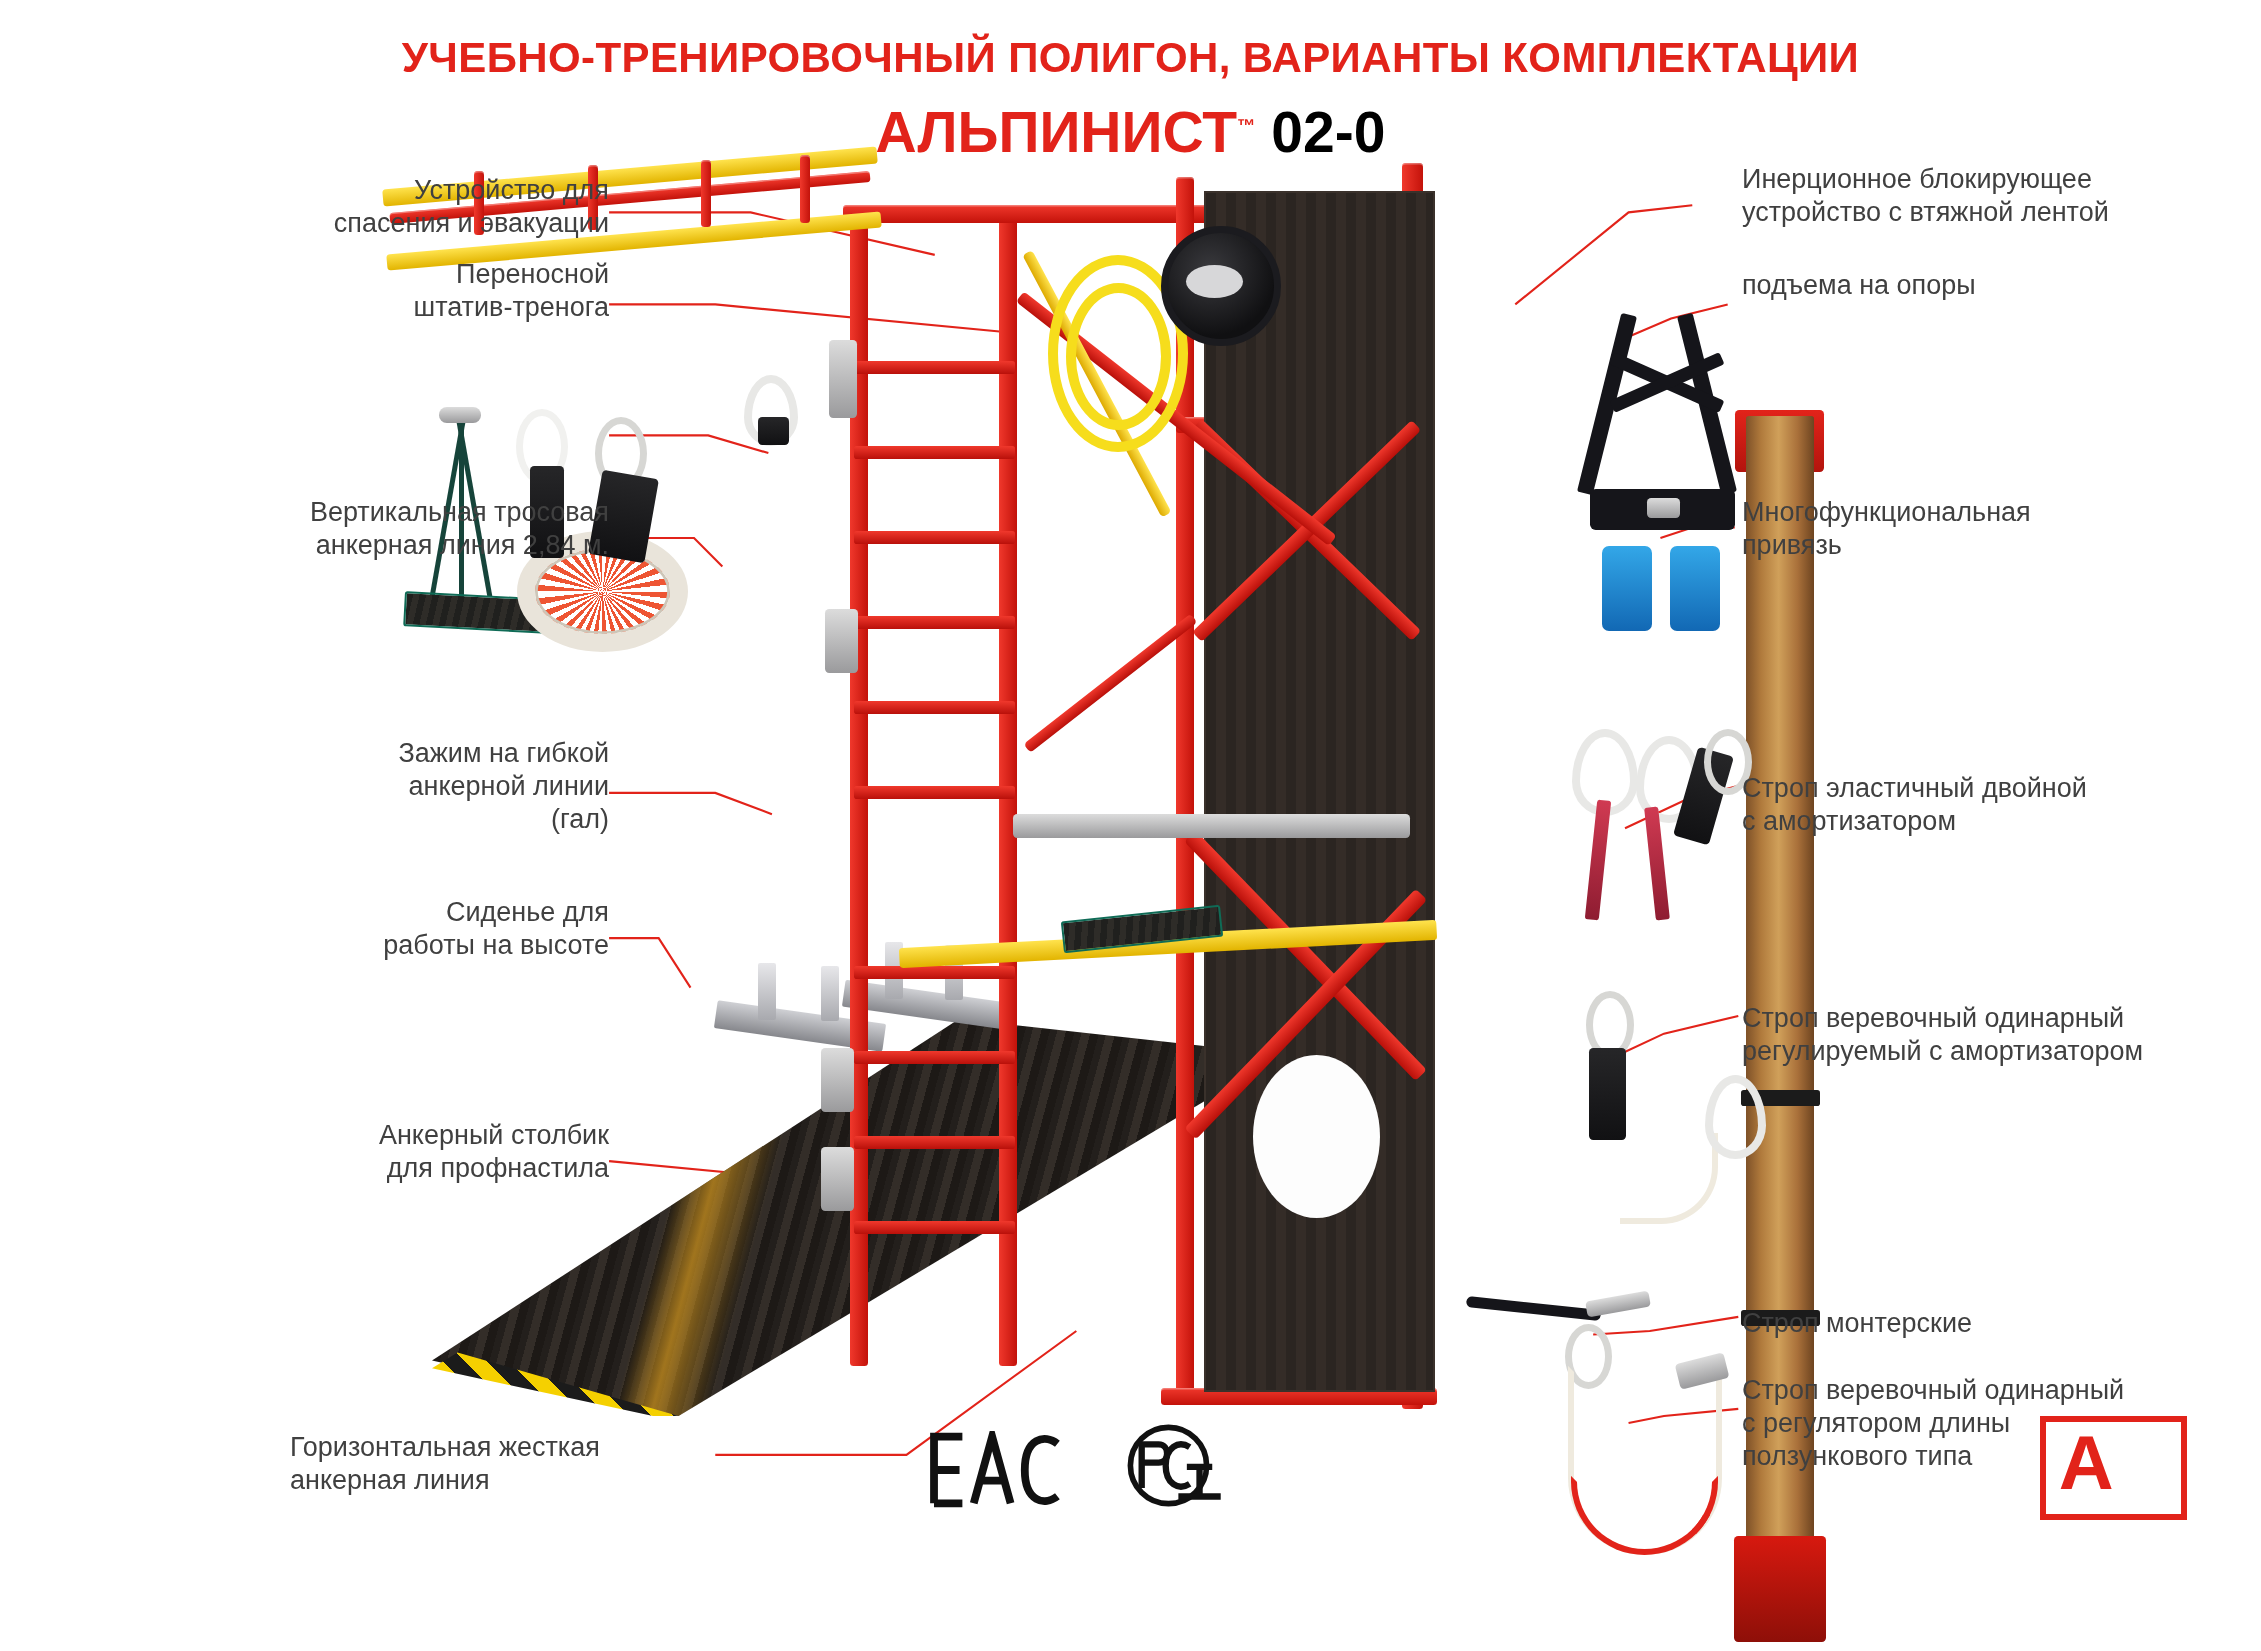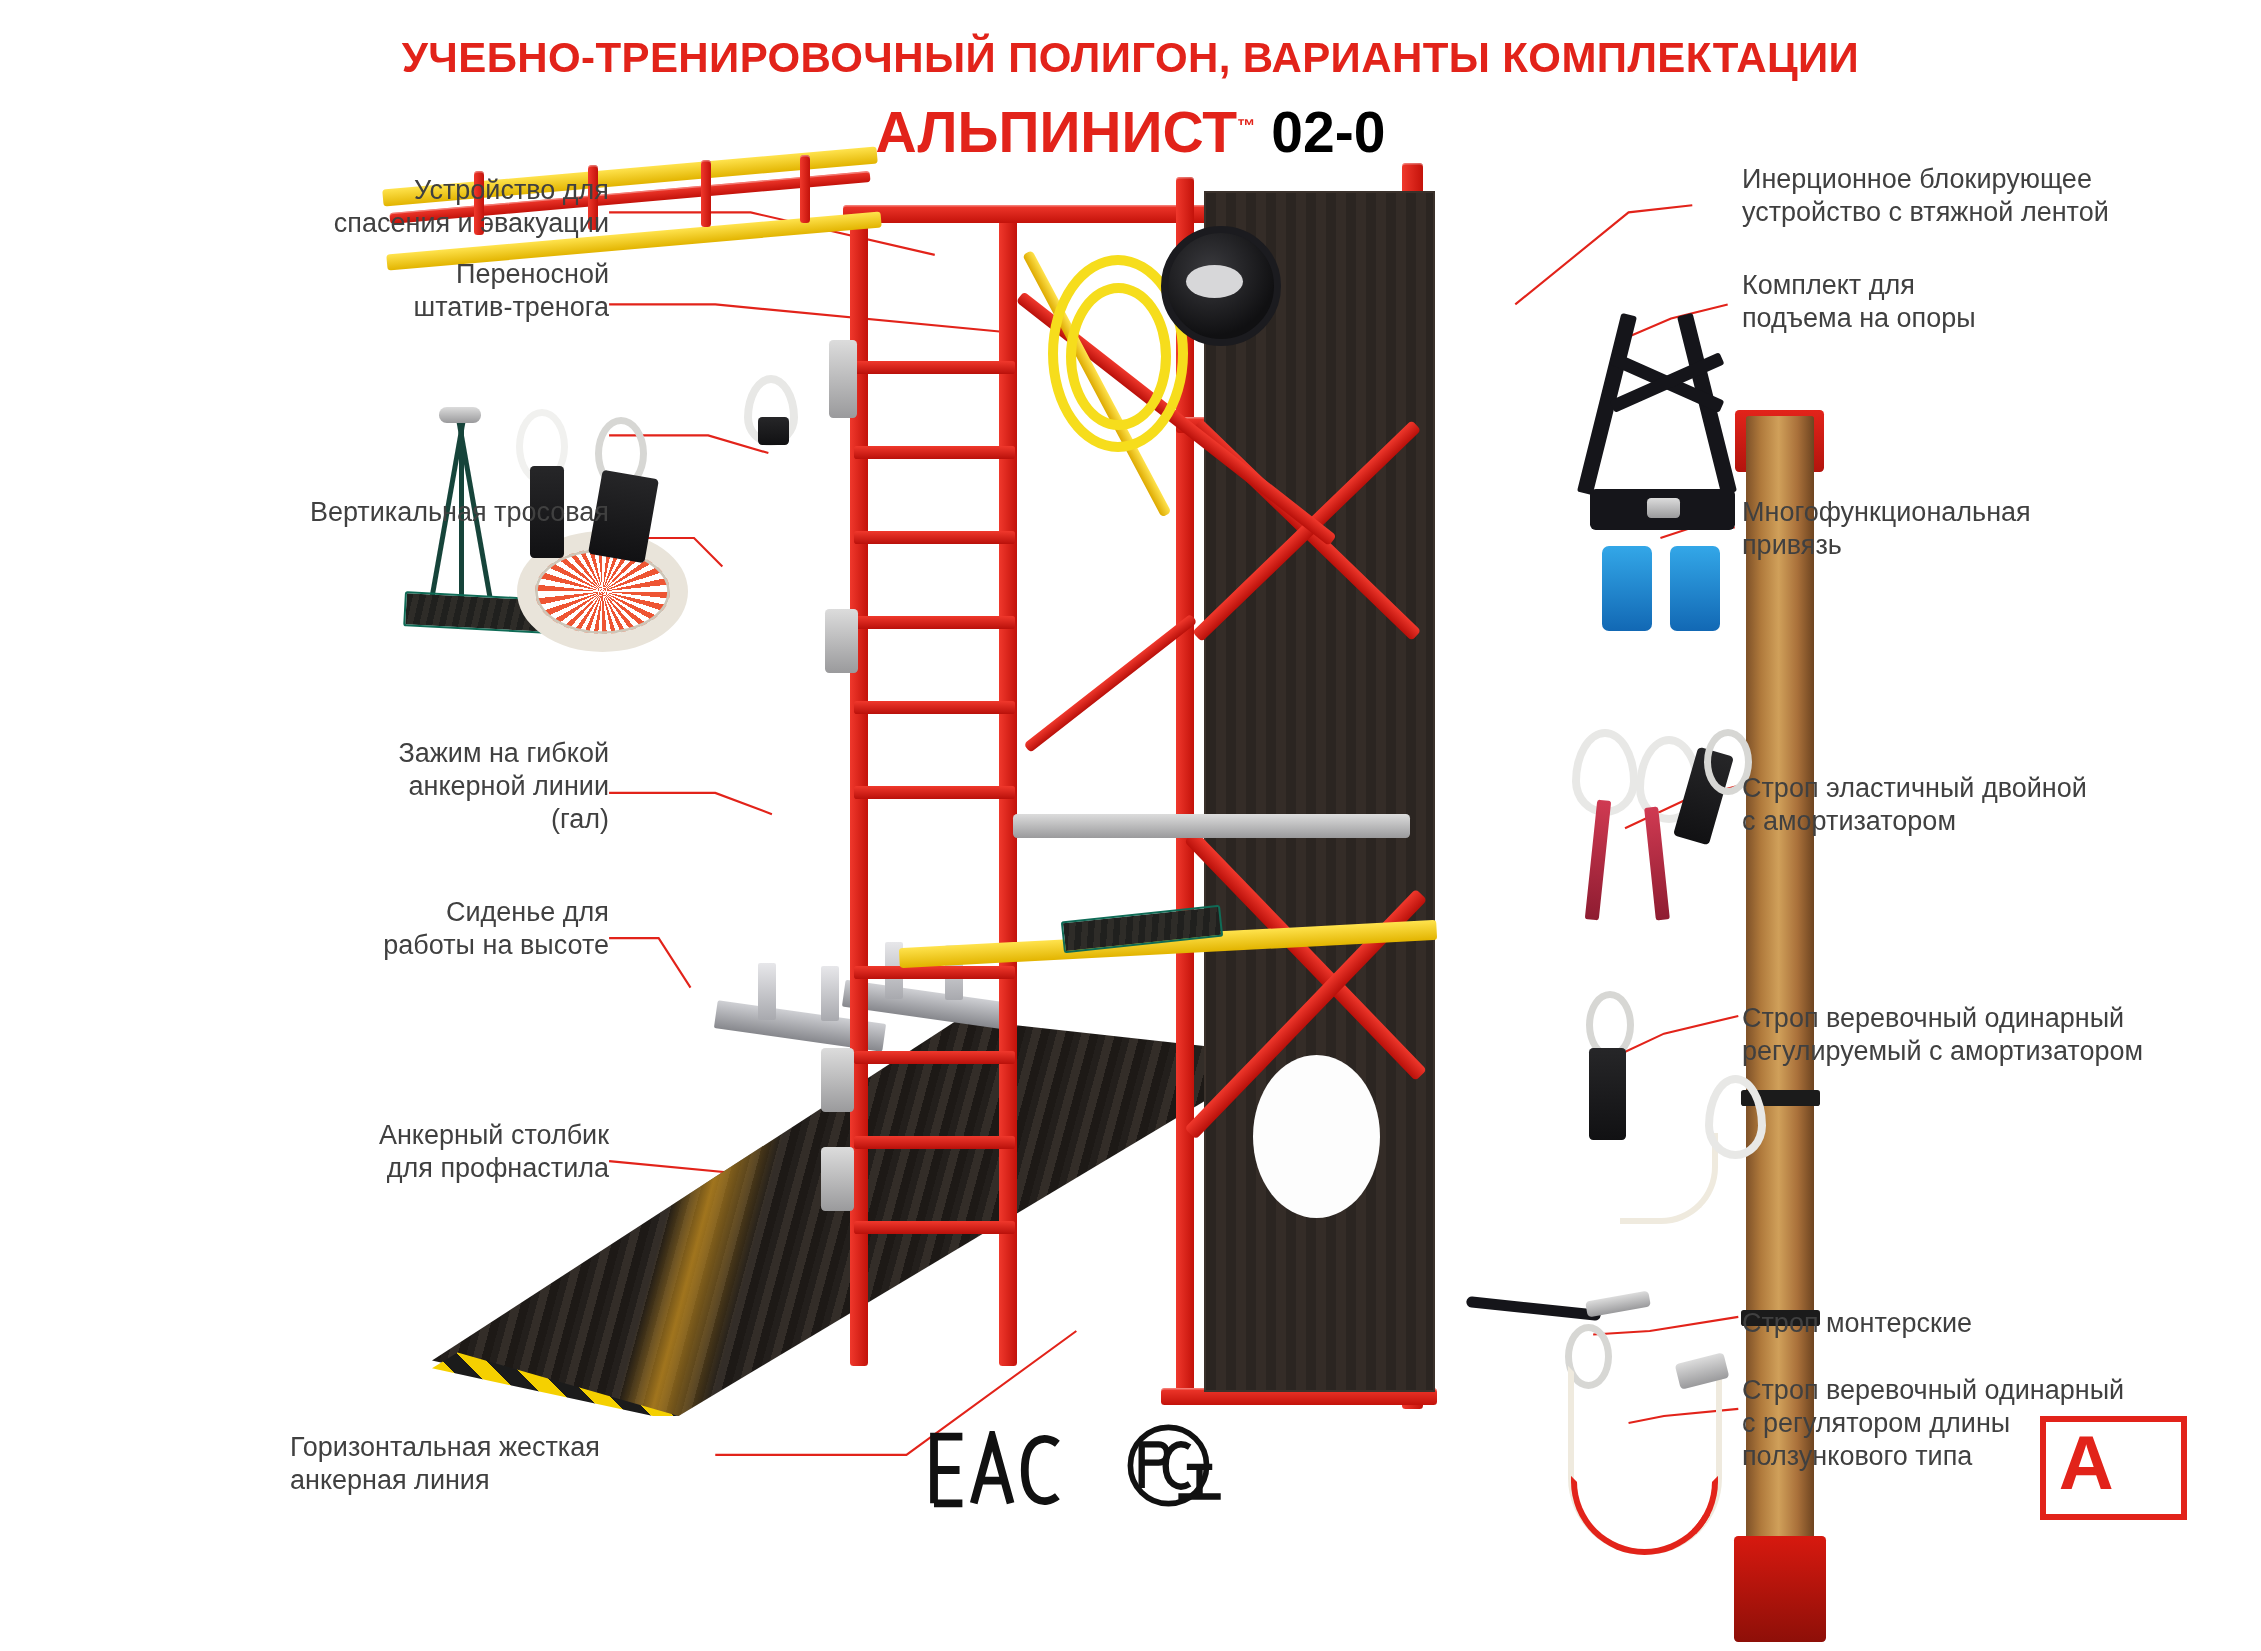--- a/index.html
+++ b/index.html
@@ -271,20 +271,21 @@
   <div class="lbl r" style="left:170px;top:174px;width:439px;">
     <div>Устройство для</div>
       <div>спасения и эвакуации</div>
   </div>
   <div class="lbl r" style="left:170px;top:258px;width:439px;">
     <div>Переносной</div>
       <div>штатив-тренога</div>
   </div>
   <div class="lbl r" style="left:142px;top:496px;width:467px;">
     <div>Вертикальная тросовая</div>
+      <div>анкерная линия 2,84 м.</div>
   </div>
   <div class="lbl r" style="left:170px;top:737px;width:439px;">
     <div>Зажим на гибкой</div>
       <div>анкерной линии</div>
       <div>(гал)</div>
   </div>
   <div class="lbl r" style="left:170px;top:896px;width:439px;text-align:right;">
     <div>Сиденье для</div>
       <div>работы на высоте</div>
   </div>
@@ -295,21 +296,20 @@
   <div class="lbl l" style="left:290px;top:1431px;width:496px;">
     <div>Горизонтальная жесткая</div>
       <div>анкерная линия</div>
   </div>
 
   <div class="lbl l" style="left:1742px;top:163px;width:524px;">
     <div>Инерционное блокирующее</div>
       <div>устройство с втяжной лентой</div>
   </div>
   <div class="lbl l" style="left:1742px;top:269px;width:496px;">
-    <div>Комплект для</div>
       <div>подъема на опоры</div>
   </div>
   <div class="lbl l" style="left:1742px;top:496px;width:524px;">
     <div>Многофункциональная</div>
       <div>привязь</div>
   </div>
   <div class="lbl l" style="left:1742px;top:772px;width:524px;">
     <div>Строп эластичный двойной</div>
       <div>с амортизатором</div>
   </div>

